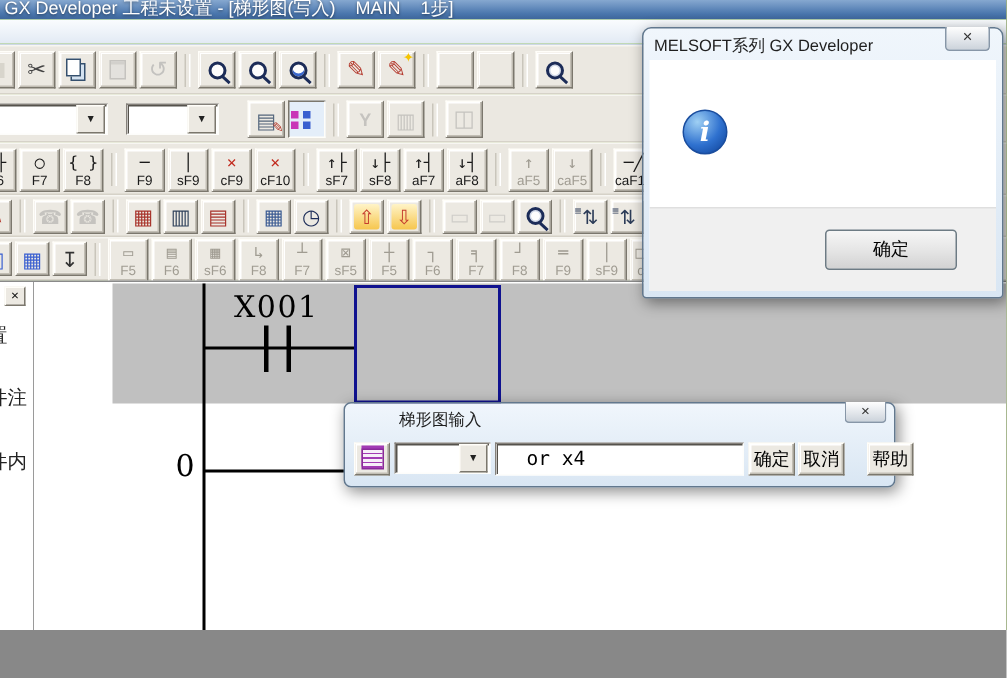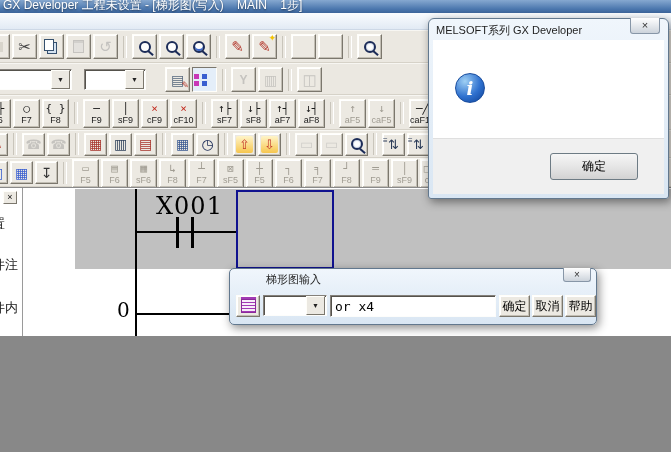--- a/index.html
+++ b/index.html
@@ -1,16 +1,16 @@
 <!DOCTYPE html>
 <html><head>
 <meta charset="utf-8">
 <style>
   html,body{margin:0;padding:0;background:#888;}
-  .screen{position:relative;width:671px;height:336px;overflow:hidden;background:#84cc16;
+  .screen{position:relative;width:671px;height:420px;overflow:hidden;background:#84cc16;
           font-family:"Liberation Sans",sans-serif;-webkit-font-smoothing:antialiased;}
   
   .titlebar{position:absolute;left:0;top:0;width:671px;height:13px;
     background:linear-gradient(#86a8d0,#4a76ad 70%,#3d659a);overflow:hidden;}
   .titlebar .ttext{position:absolute;left:3px;top:-3px;font-size:12px;color:#fff;white-space:pre;
     text-shadow:0 1px 2px rgba(0,0,0,.5);}
   
   .menubar{position:absolute;left:0;top:13px;width:671px;height:16px;display:flex;align-items:center;
     background:linear-gradient(#fafcfe,#e2eaf4);border-bottom:1px solid #cdd8e6;font-size:12px;color:#111;}
   .menuitem{padding:0 7px;white-space:nowrap;}
@@ -97,21 +97,21 @@
   
   .editor{position:absolute;left:0;top:187px;width:671px;height:265px;background:#fff;border-top:1px solid #8a8a8a;}
   .sidestrip{position:absolute;left:0;top:0;width:22px;height:265px;background:#fff;overflow:hidden;}
   .sideclose{position:absolute;left:3px;top:3px;width:14px;height:13px;background:#ece9e2;border:1px solid;
     border-color:#fffef9 #7b776d #7b776d #fffef9;font-size:9px;line-height:11px;text-align:center;color:#111;padding:0;}
   .frag{position:absolute;left:-8px;font-size:13px;color:#222;white-space:nowrap;}
   .vdivider{position:absolute;left:22px;top:0;width:2px;height:265px;
     background:linear-gradient(90deg,#9a9a9a 0 1px,#fff 1px 2px);}
   .grayband{position:absolute;left:75px;top:1px;width:596px;height:80px;background:#c0c0c0;}
   .busline{position:absolute;left:135px;top:1px;width:2px;height:264px;background:#000;}
-  .contact-label{position:absolute;left:156px;top:4px;font-family:"DejaVu Serif",serif;font-size:24px;color:#000;letter-spacing:1px;}
+  .contact-label{position:absolute;left:156px;top:4px;font-family:"DejaVu Serif",serif;font-size:20px;color:#000;letter-spacing:1px;}
   .contact-hline{position:absolute;left:136px;top:43px;width:101px;height:2px;background:#000;}
   .cbar1{position:absolute;left:176px;top:29px;width:3px;height:31px;background:#000;}
   .cbar2{position:absolute;left:191px;top:29px;width:3px;height:31px;background:#000;}
   .cursorbox{position:absolute;left:236px;top:2px;width:94px;height:75px;border:2px solid #10128f;background:transparent;}
   .stepnum{position:absolute;left:117px;top:110px;font-family:"DejaVu Serif",serif;font-size:20px;color:#000;}
   .rungline{position:absolute;left:136px;top:125px;width:100px;height:2px;background:#000;}
   
   .dlg{position:absolute;background:linear-gradient(#f0f6fc,#d9e6f3);border:1px solid #62788e;
      box-shadow:2px 3px 10px rgba(0,0,0,.45);box-sizing:border-box;}
   .errdlg{left:428px;top:18px;width:241px;height:181px;border-radius:6px 6px 3px 3px;z-index:40;}
@@ -132,23 +132,23 @@
   .inpdlg .dtitle{top:3px;left:8px;margin-left:28px;}
   .inpdlg .dclose{width:28px;height:14px;right:5px;line-height:13px;font-size:10px;}
   .raised{background:#ece9e2;border:1px solid;border-color:#fffef9 #7b776d #7b776d #fffef9;
      box-shadow:inset -1px -1px 0 #c2beb4,inset 1px 1px 0 #fff;box-sizing:border-box;}
   .stampbtn{position:absolute;left:6px;top:26px;width:24px;height:22px;padding:0;display:flex;align-items:center;justify-content:center;}
   .stampicon{width:13px;height:12px;border:1px solid #8a2a9a;
      background:repeating-linear-gradient(#f7eef9 0 2px,#a23bb4 2px 3px);box-shadow:0 -2px 0 #a23bb4;}
   .inpcombo{left:33px;top:26px;width:64px;}
   .inpdlg input{position:absolute;left:100px;top:26px;width:166px;height:22px;box-sizing:border-box;
      background:#fff;border:1px solid;border-color:#84807a #fdfdfb #fdfdfb #84807a;box-shadow:inset 1px 1px 0 #55524c;
-     font-family:"DejaVu Sans Mono",monospace;font-size:13px;padding:0 0 0 4px;color:#000;}
+     font-family:"DejaVu Sans Mono",monospace;font-size:13px;padding:0 0 0 20px;color:#000;}
   .dlgbtn{position:absolute;top:26px;width:31px;height:22px;font-size:12px;padding:0;color:#000;}
-  .b-ok{left:269px;} .b-cancel{left:302px;} .b-help{left:335px;}
+  .b-ok{left:269px;} .b-cancel{left:302px;} .b-help{left:348px;}
   .cA{position:absolute;left:-8px;top:5px;width:80px;}
   .cB{position:absolute;left:84px;top:5px;width:62px;}
   .rowBicons{position:absolute;left:164px;top:3px;display:flex;align-items:center;}
 </style>
 </head>
 <body>
 
 <div class="screen">
 
   <div class="titlebar">

